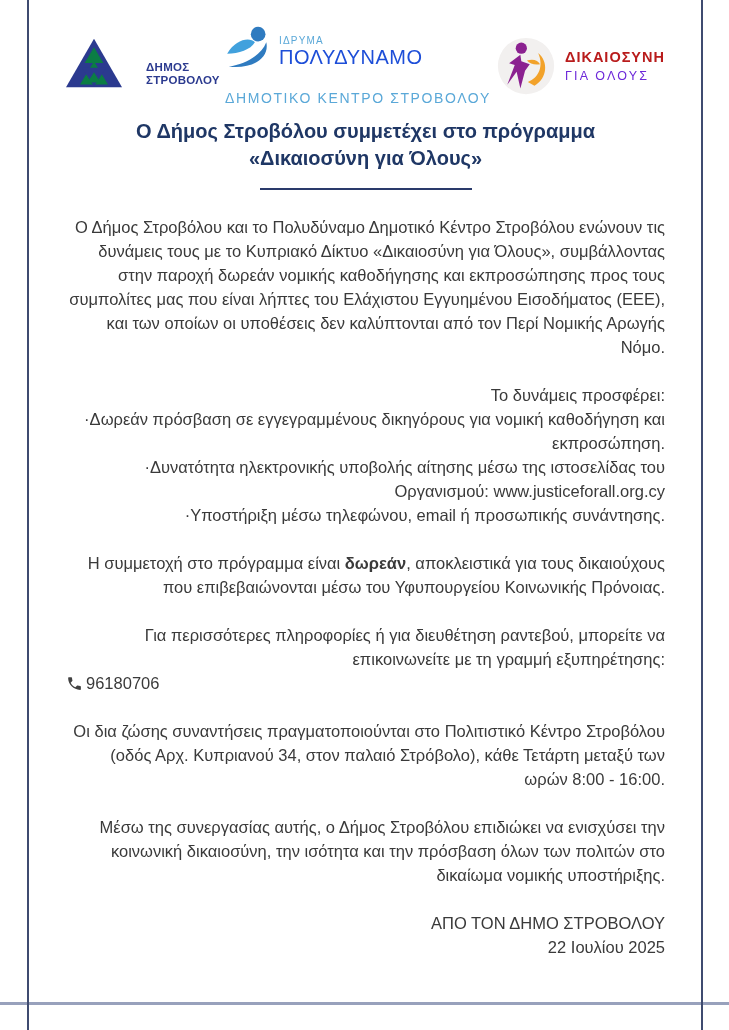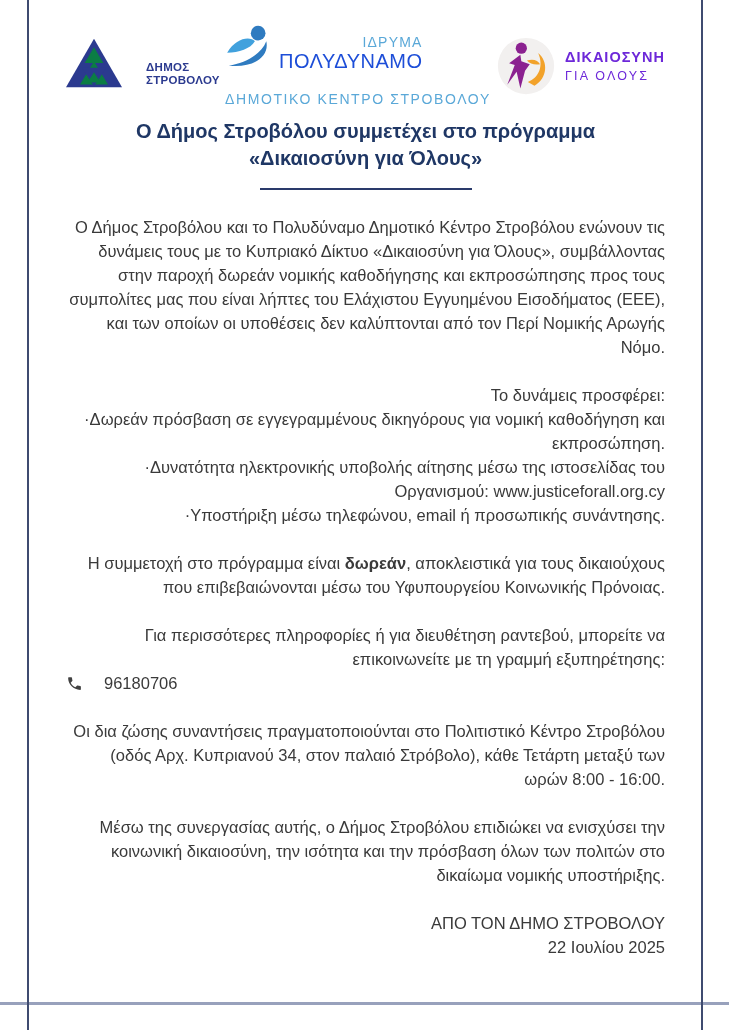--- a/index.html
+++ b/index.html
@@ -19,41 +19,41 @@
 
   
   .logos{display:flex;justify-content:space-between;align-items:center;height:76px;}
   .logo{display:flex;align-items:center;}
 
   .logo-strov{gap:24px;align-items:flex-end;padding-bottom:6px;}
   .strov-text{font-weight:bold;font-size:11.5px;line-height:1.18;color:#2b3a8f;letter-spacing:.3px;}
 
   .logo-poly{flex-direction:column;align-items:flex-start;}
   .poly-top{display:flex;align-items:flex-start;gap:4px;}
-  .poly-l1{font-size:14px;color:#5aa8d8;letter-spacing:1.2px;margin-top:9px;text-align:right;}
+  .poly-l1{font-size:10px;color:#5aa8d8;letter-spacing:1.2px;margin-top:9px;}
   .poly-l2{font-size:20px;color:#1d4ed8;letter-spacing:.5px;line-height:1;margin-top:1px;}
   .poly-l3{font-size:14px;color:#5aa8d8;letter-spacing:1.6px;margin-top:20px;}
 
   .logo-justice{gap:9px;}
   .just-text{display:flex;flex-direction:column;}
-  .just-l1{font-weight:bold;font-size:14.5px;color:#6d28d9;letter-spacing:1px;}
+  .just-l1{font-weight:bold;font-size:14.5px;color:#b91c1c;letter-spacing:1px;}
   .just-l2{font-size:12.5px;color:#6d28d9;letter-spacing:2.2px;margin-top:4px;}
 
   
   .title{
     margin:14px 0 0 0;
     font-size:20px;font-weight:bold;color:#1f3765;
     text-align:center;line-height:1.35;
   }
   .divider{width:212px;height:0;border-top:2px solid #2a3a6b;margin:16px auto 0 auto;}
 
   
   .body-text{margin-top:25px;font-size:16.5px;line-height:24px;color:#3a3a3a;}
   .body-text p, .body-text .para{margin:0 0 24px 0;text-align:right;}
-  .phone-line{display:flex;align-items:center;gap:21px;}
+  .phone-line{display:flex;align-items:center;gap:3px;}
   .phone-line svg{flex:0 0 auto;}
   strong{font-weight:bold;}
 </style>
 </head>
 <body>
 
 <div class="page">
 
   <div class="frame-line frame-left"></div>
   <div class="frame-line frame-right"></div>

